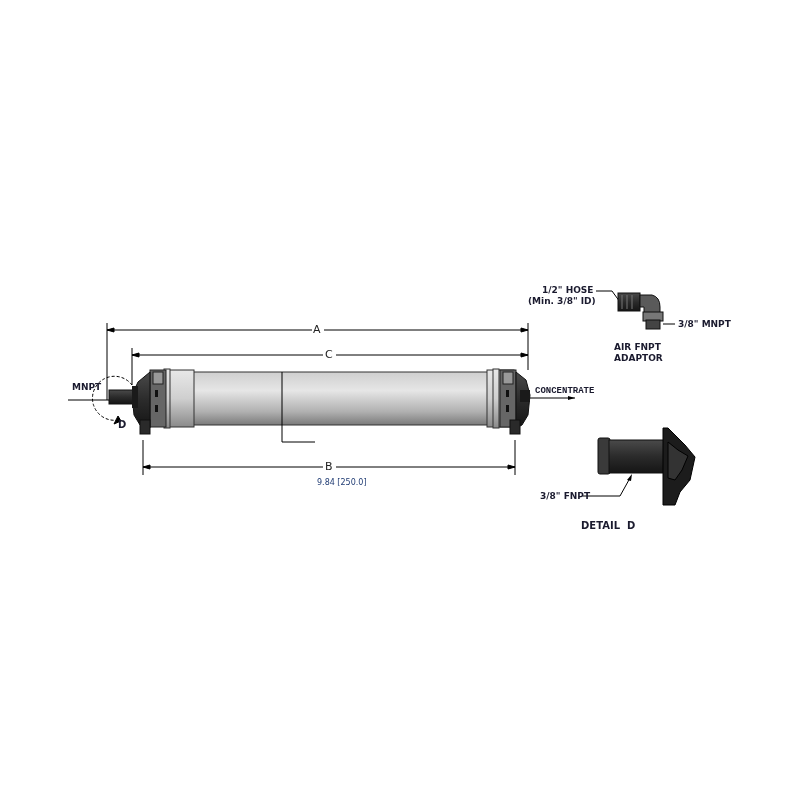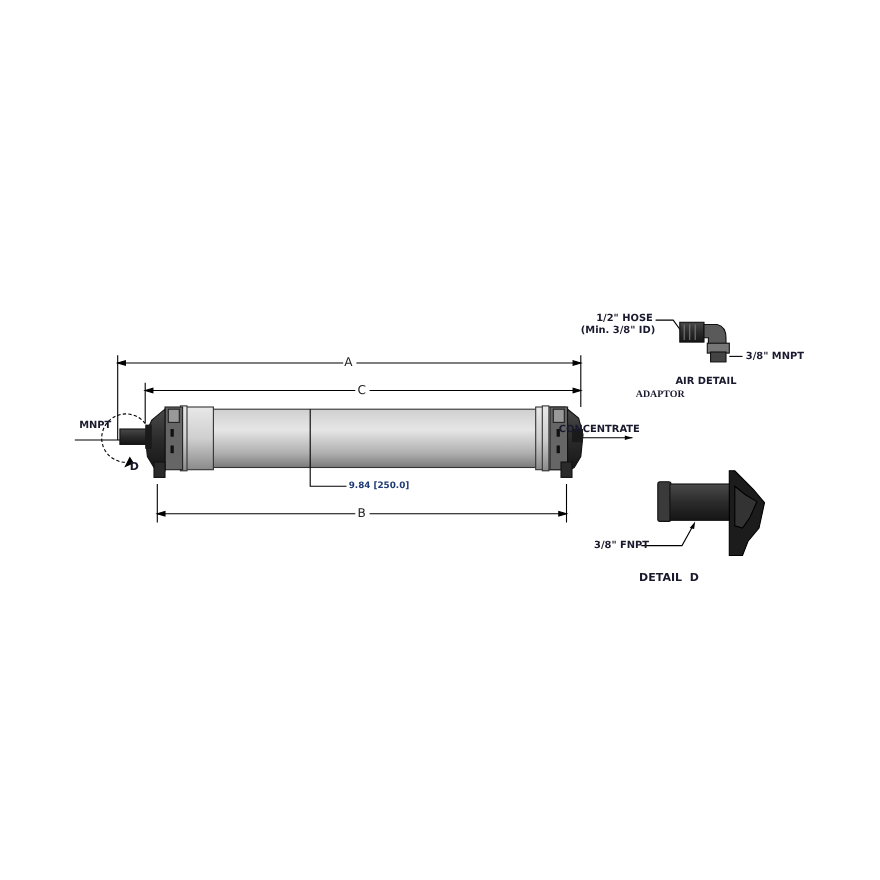--- a/index.html
+++ b/index.html
@@ -2,21 +2,21 @@
 <html><head>
   <meta charset="utf-8">
   <style>
     html, body { margin: 0; padding: 0; background: #ffffff; }
     body { width: 800px; height: 800px; position: relative; overflow: hidden; font-family: "Liberation Sans", sans-serif; }
     svg.drawing { position: absolute; left: 0; top: 0; }
     .lbl { position: absolute; font-family: "DejaVu Sans", sans-serif; font-weight: bold; color: #1a1a2e; white-space: nowrap; line-height: 1; }
     .lbl.small { font-size: 9px; }
     .lbl.med { font-size: 10px; }
     .lbl.dim { font-size: 11px; font-weight: normal; color: #222; }
-    .lbl.tiny { font-size: 8px; font-weight: bold; color: #1f3b73; }
+    .lbl.tiny { font-size: 8px; font-weight: normal; color: #1f3b73; margin-top: 41px; }
   </style>
 </head>
 <body>
 
 <svg class="drawing" width="800" height="800" viewBox="0 0 800 800">
   <defs>
     <linearGradient id="tube" x1="0" y1="0" x2="0" y2="1">
       <stop offset="0" stop-color="#cfcfcf"></stop>
       <stop offset="0.35" stop-color="#e6e6e6"></stop>
       <stop offset="0.75" stop-color="#b0b0b0"></stop>
@@ -132,22 +132,22 @@
   </g>
 </svg>
 
 <div class="lbl dim" style="left:313px; top:324px;">A</div>
 <div class="lbl dim" style="left:325px; top:349px;">C</div>
 <div class="lbl dim" style="left:325px; top:461px;">B</div>
 <div class="lbl tiny" style="left:317px; top:438px;">9.84 [250.0]</div>
 
 <div class="lbl small" style="left:72px; top:383px;">MNPT</div>
 <div class="lbl med" style="left:118px; top:420px;">D</div>
-<div class="lbl small" style="left:508px; top:387px;">CONCENTRATE</div>
+<div class="lbl small" style="left:535px; top:387px;font-family:Liberation Mono, monospace;">CONCENTRATE</div>
 
 <div class="lbl small" style="left:542px; top:286px;">1/2" HOSE</div>
 <div class="lbl small" style="left:528px; top:297px;">(Min. 3/8" ID)</div>
 <div class="lbl small" style="left:678px; top:320px;">3/8" MNPT</div>
-<div class="lbl small" style="left:614px; top:343px;">AIR DETAIL</div>
-<div class="lbl small" style="left:578px; top:354px;font-family:Liberation Serif, serif;">ADAPTOR</div>
+<div class="lbl small" style="left:614px; top:343px;">AIR FNPT</div>
+<div class="lbl small" style="left:614px; top:354px;">ADAPTOR</div>
 
 <div class="lbl small" style="left:540px; top:492px;">3/8" FNPT</div>
 <div class="lbl med" style="left:581px; top:521px; white-space:pre;">DETAIL  D</div>
 
 </body></html>

